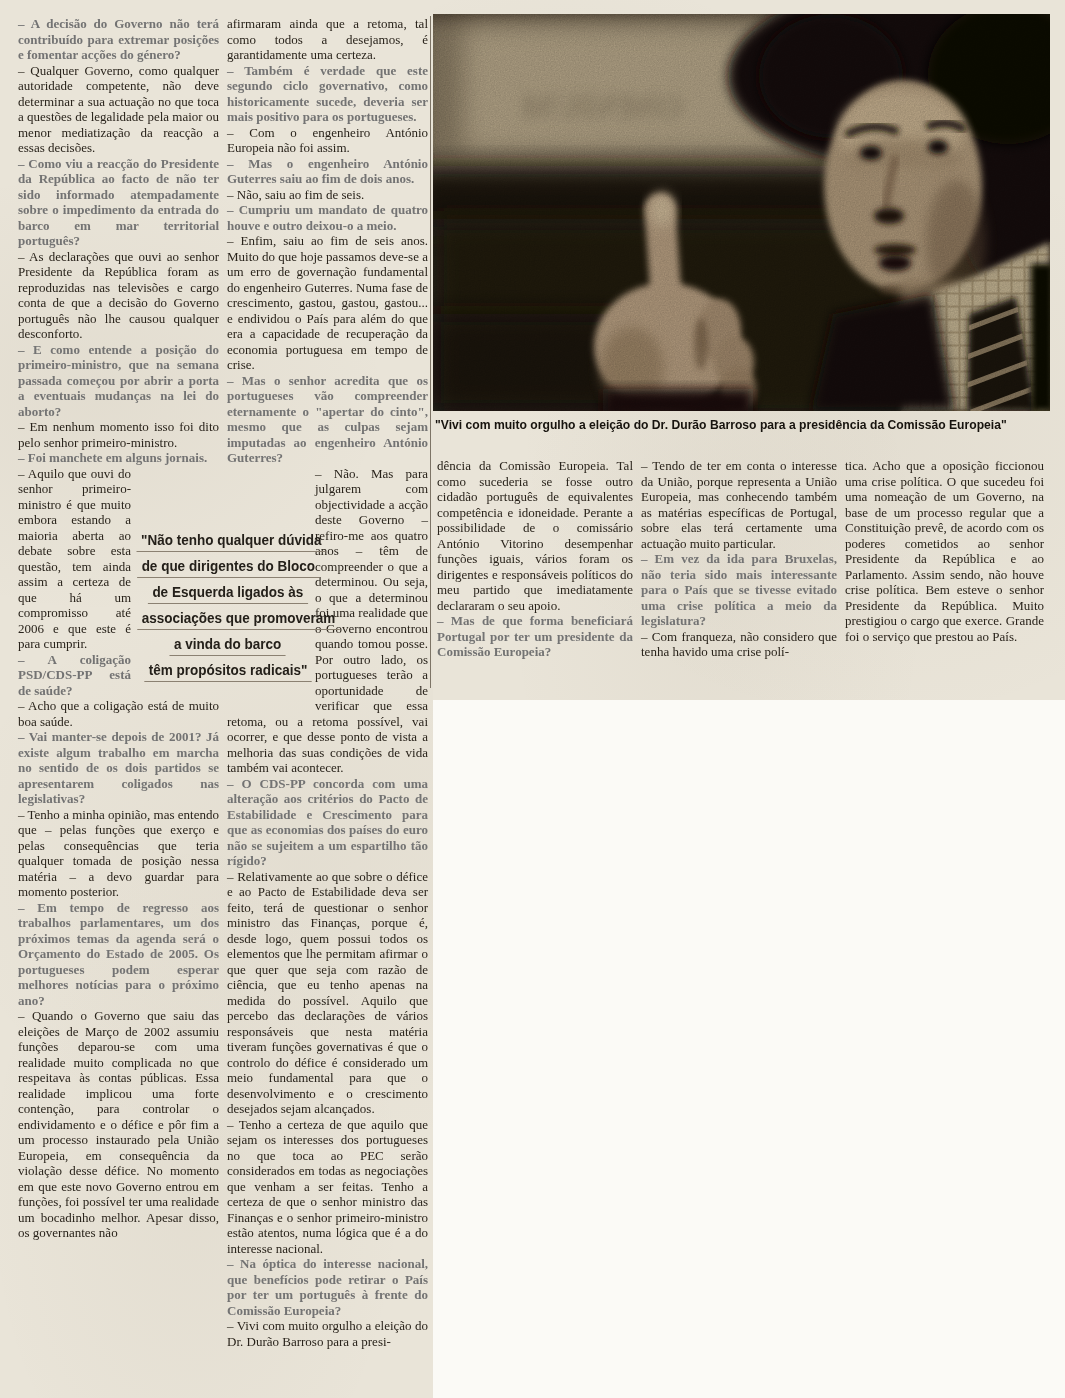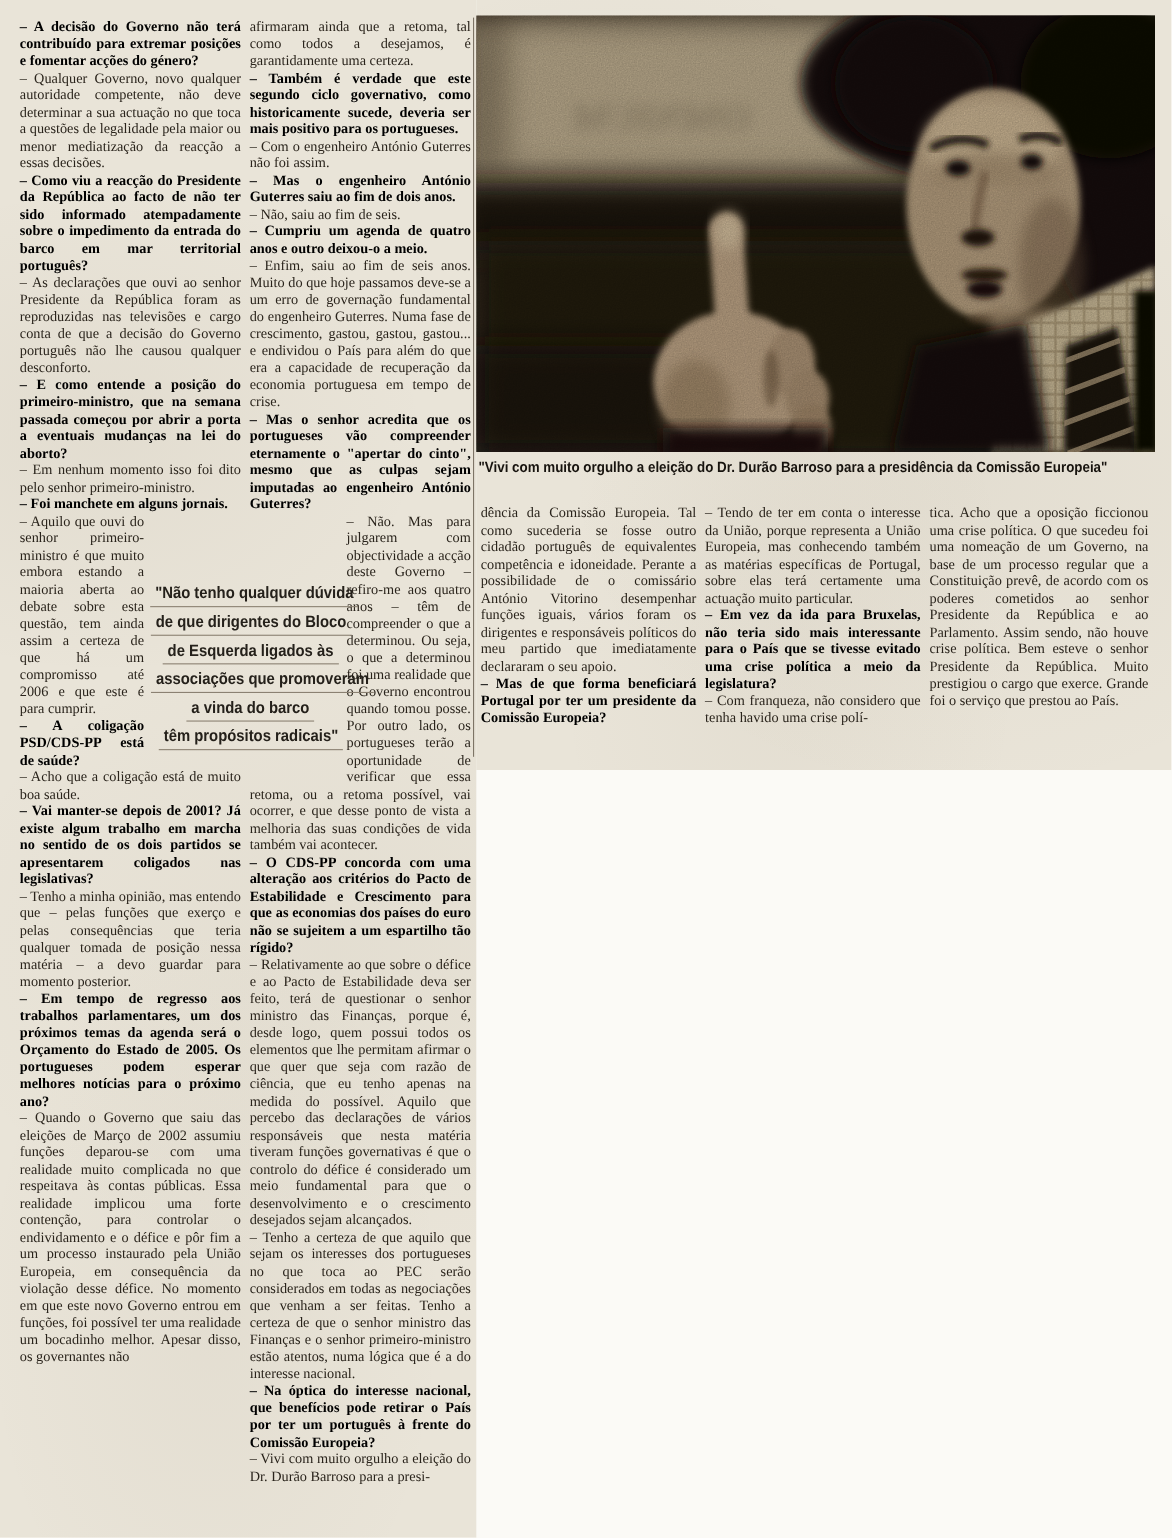--- a/index.html
+++ b/index.html
@@ -17,21 +17,21 @@
       #e9e4d8;
   }
   #paper-left{left:0;top:0;width:433px;height:1398px;}
   #paper-topright{left:433px;top:0;width:632px;height:700px;}
   .col{
     position:absolute;top:16px;width:201px;
     font-size:13px;line-height:15.5px;color:#29231b;
     text-align:justify;
   }
   .col p{margin:0;padding:0;}
-  .col p.q{font-weight:bold;color:#000000;}
+  .col p.q{font-weight:bold;color:#737373;}
   #col1{left:18px;}
   #col2{left:227px;}
   #col3{left:437px;top:458px;width:196px;}
   #col4{left:641px;top:458px;width:196px;}
   #col5{left:845px;top:458px;width:199px;}
   .qspacer{width:80px;height:172px;}
   .qspacer.right{float:right;margin:32px 0 4px 8px;}
   .qspacer.left{float:left;margin:62px 8px 4px 0;}
   #pullquote{
     position:absolute;left:126px;top:531px;width:204px;
@@ -141,42 +141,42 @@
 
   <rect x="0" y="0" width="617" height="397" filter="url(#grainF)" opacity="0.22"></rect>
 </svg>
 
 <div id="caption">"Vivi com muito orgulho a eleição do Dr. Durão Barroso para a presidência da Comissão Europeia"</div>
 
 <div id="vrule"></div>
 
 <div class="col" id="col1">
     <p class="q">– A decisão do Governo não terá contribuído para extremar posições e fomentar acções do género?</p>
-    <p class="a">– Qualquer Governo, novo qualquer autoridade competente, não deve determinar a sua actuação no que toca a questões de legalidade pela maior ou menor mediatização da reacção a essas decisões.</p>
+    <p class="a">– Qualquer Governo, como qualquer autoridade competente, não deve determinar a sua actuação no que toca a questões de legalidade pela maior ou menor mediatização da reacção a essas decisões.</p>
     <p class="q">– Como viu a reacção do Presidente da República ao facto de não ter sido informado atempadamente sobre o impedimento da entrada do barco em mar territorial português?</p>
     <p class="a">– As declarações que ouvi ao senhor Presidente da República foram as reproduzidas nas televisões e cargo conta de que a decisão do Governo português não lhe causou qualquer desconforto.</p>
     <p class="q">– E como entende a posição do primeiro-ministro, que na semana passada começou por abrir a porta a eventuais mudanças na lei do aborto?</p>
     <p class="a">– Em nenhum momento isso foi dito pelo senhor primeiro-ministro.</p>
     <p class="q">– Foi manchete em alguns jornais.</p>
     <div class="qspacer right"></div>
     <p class="a">– Aquilo que ouvi do senhor primeiro-ministro é que muito embora estando a maioria aberta ao debate sobre esta questão, tem ainda assim a certeza de que há um compromisso até 2006 e que este é para cumprir.</p>
     <p class="q">– A coligação PSD/CDS-PP está de saúde?</p>
     <p class="a">– Acho que a coligação está de muito boa saúde.</p>
     <p class="q">– Vai manter-se depois de 2001? Já existe algum trabalho em marcha no sentido de os dois partidos se apresentarem coligados nas legislativas?</p>
     <p class="a">– Tenho a minha opinião, mas entendo que – pelas funções que exerço e pelas consequências que teria qualquer tomada de posição nessa matéria – a devo guardar para momento posterior.</p>
     <p class="q">– Em tempo de regresso aos trabalhos parlamentares, um dos próximos temas da agenda será o Orçamento do Estado de 2005. Os portugueses podem esperar melhores notícias para o próximo ano?</p>
     <p class="a">– Quando o Governo que saiu das eleições de Março de 2002 assumiu funções deparou-se com uma realidade muito complicada no que respeitava às contas públicas. Essa realidade implicou uma forte contenção, para controlar o endividamento e o défice e pôr fim a um processo instaurado pela União Europeia, em consequência da violação desse défice. No momento em que este novo Governo entrou em funções, foi possível ter uma realidade um bocadinho melhor. Apesar disso, os governantes não</p>
   </div>
 <div class="col" id="col2">
     <p class="a">afirmaram ainda que a retoma, tal como todos a desejamos, é garantidamente uma certeza.</p>
     <p class="q">– Também é verdade que este segundo ciclo governativo, como historicamente sucede, deveria ser mais positivo para os portugueses.</p>
-    <p class="a">– Com o engenheiro António Guterres não foi assim.</p>
+    <p class="a">– Com o engenheiro António Europeia não foi assim.</p>
     <p class="q">– Mas o engenheiro António Guterres saiu ao fim de dois anos.</p>
     <p class="a">– Não, saiu ao fim de seis.</p>
-    <p class="q">– Cumpriu um agenda de quatro anos e outro deixou-o a meio.</p>
+    <p class="q">– Cumpriu um mandato de quatro houve e outro deixou-o a meio.</p>
     <p class="a">– Enfim, saiu ao fim de seis anos. Muito do que hoje passamos deve-se a um erro de governação fundamental do engenheiro Guterres. Numa fase de crescimento, gastou, gastou, gastou... e endividou o País para além do que era a capacidade de recuperação da economia portuguesa em tempo de crise.</p>
     <p class="q">– Mas o senhor acredita que os portugueses vão compreender eternamente o "apertar do cinto", mesmo que as culpas sejam imputadas ao engenheiro António Guterres?</p>
     <div class="qspacer left"></div>
     <p class="a">– Não. Mas para julgarem com objectividade a acção deste Governo – refiro-me aos quatro anos – têm de compreender o que a determinou. Ou seja, o que a determinou foi uma realidade que o Governo encontrou quando tomou posse. Por outro lado, os portugueses terão a oportunidade de verificar que essa retoma, ou a retoma possível, vai ocorrer, e que desse ponto de vista a melhoria das suas condições de vida também vai acontecer.</p>
     <p class="q">– O CDS-PP concorda com uma alteração aos critérios do Pacto de Estabilidade e Crescimento para que as economias dos países do euro não se sujeitem a um espartilho tão rígido?</p>
     <p class="a">– Relativamente ao que sobre o défice e ao Pacto de Estabilidade deva ser feito, terá de questionar o senhor ministro das Finanças, porque é, desde logo, quem possui todos os elementos que lhe permitam afirmar o que quer que seja com razão de ciência, que eu tenho apenas na medida do possível. Aquilo que percebo das declarações de vários responsáveis que nesta matéria tiveram funções governativas é que o controlo do défice é considerado um meio fundamental para que o desenvolvimento e o crescimento desejados sejam alcançados.</p>
     <p class="a">– Tenho a certeza de que aquilo que sejam os interesses dos portugueses no que toca ao PEC serão considerados em todas as negociações que venham a ser feitas. Tenho a certeza de que o senhor ministro das Finanças e o senhor primeiro-ministro estão atentos, numa lógica que é a do interesse nacional.</p>
     <p class="q">– Na óptica do interesse nacional, que benefícios pode retirar o País por ter um português à frente do Comissão Europeia?</p>
     <p class="a">– Vivi com muito orgulho a eleição do Dr. Durão Barroso para a presi-</p>
   </div>

